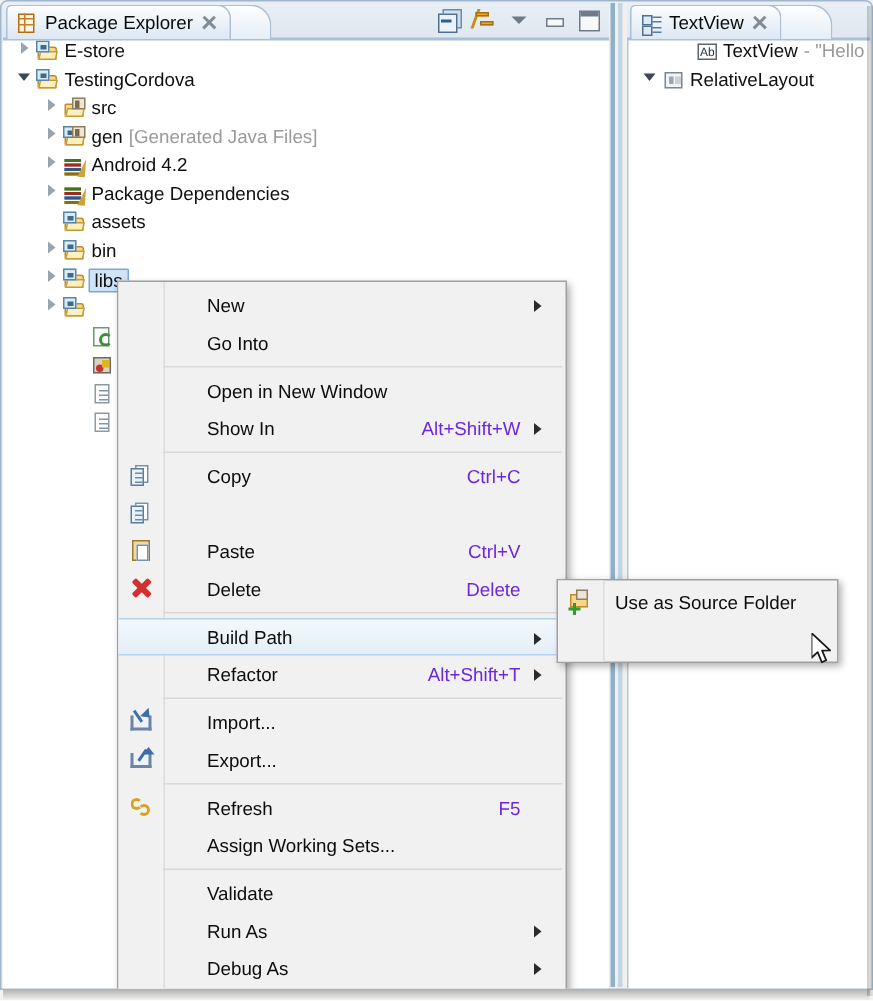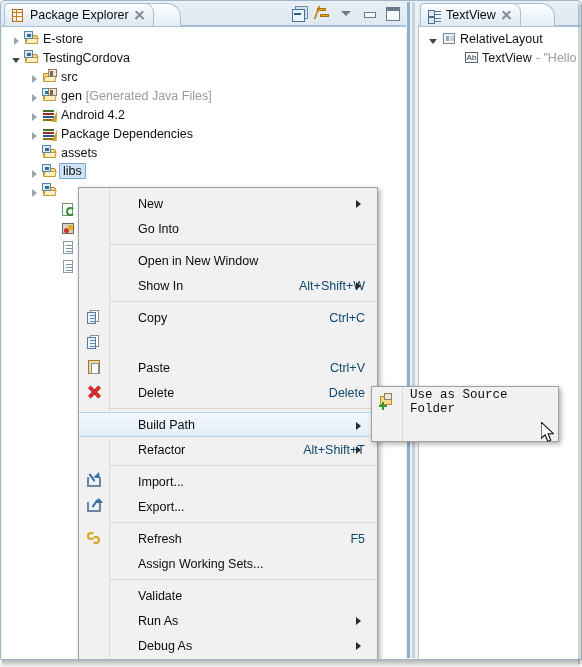--- a/index.html
+++ b/index.html
@@ -89,21 +89,21 @@
   .ic-max .o:before{content:"";position:absolute;left:0;top:0;right:0;height:3px;background:#6d7b89;}
 
   
   .treebody{
     position:absolute;left:0;right:0;top:25px;bottom:0;
     background:#ffffff;border-top:1px solid #a9c0d6;
     overflow:hidden;
   }
   .panel-right .treebody{border-left:1px solid #b4c7d8;}
   .row{
-    position:relative;height:19px;display:flex;align-items:flex-end;
+    position:relative;height:19px;display:flex;align-items:flex-start;
     white-space:nowrap;font-size:12.5px;color:#101010;
   }
   .arrow{
     width:10px;height:10px;position:relative;flex:none;margin-right:2px;
   }
   .arrow.collapsed:after{
     content:"";position:absolute;left:2px;top:1px;width:0;height:0;
     border-top:4.5px solid transparent;border-bottom:4.5px solid transparent;border-left:5px solid transparent;
     box-sizing:border-box;
   }
@@ -163,21 +163,21 @@
     position:absolute;left:0;top:0;bottom:0;width:30px;background:#f1f1f1;
     border-right:1px solid #dcdcdc;
   }
   .menu-inner{position:relative;}
   .mi{
     position:relative;height:25px;display:flex;align-items:center;
     font-size:12.5px;color:#0c0c0c;cursor:default;
   }
   .mi .mi-icon{position:absolute;left:7px;top:4px;width:17px;height:17px;}
   .mi .mi-label{margin-left:59px;}
-  .mi .mi-accel{position:absolute;right:12px;color:#0c4a6e;font-size:12.5px;}
+  .mi .mi-accel{position:absolute;right:30px;color:#6d28d9;font-size:12.5px;}
   .mi .mi-arrow{
     position:absolute;right:16px;top:9px;width:0;height:0;
     border-top:4px solid transparent;border-bottom:4px solid transparent;border-left:5px solid #2a2a2a;
   }
   .mi.hl{
     background:linear-gradient(to bottom,#f3f8fd,#e4eef8);
     border-top:1px solid #b6d3ee;border-bottom:1px solid #b6d3ee;
     height:25px;box-sizing:border-box;
   }
   .msep{height:1px;background:#d9d9d9;margin:3px 2px 3px 30px;}
@@ -209,21 +209,21 @@
   .mic-cbp .f2{position:absolute;left:1px;top:5px;width:10px;height:7px;background:#fbe9b8;border:1px solid #c89a33;box-sizing:border-box;}
   .mic-cbp .g{position:absolute;left:0px;top:9px;width:9px;height:8px;background:
      repeating-linear-gradient(0deg,#5c7a99 0 1px,#ffffff 1px 2px);border:1px solid #44617f;box-sizing:border-box;}
 
   
   .submenu{
     position:absolute;background:#f1f1f1;border:1px solid #a0a0a0;
     box-shadow:2px 2px 5px rgba(0,0,0,.32);box-sizing:border-box;
   }
   .submenu .menu-gutter{width:30px;}
-  .submenu .mi .mi-label{margin-left:38px;font-family:Liberation Mono, monospace;}
+  .submenu .mi .mi-label{margin-left:38px;}
   .submenu .mi.hl{border:1px solid #b6d3ee;background:linear-gradient(to bottom,#f5f9fd,#e6f0fa);}
 
   
   .cursor{position:absolute;width:17px;height:23px;pointer-events:none;}
   .cursor svg{display:block;}
 
   
   .sash{
     position:absolute;top:1px;bottom:1px;left:405px;width:12px;
     background:#f0f0ee;
@@ -360,20 +360,31 @@
             </div>
             <div class="row" style="padding-left: 28px;">
               <span class="arrow collapsed"></span>
               <span class="tic">
                 <span class="fold">
                   <span class="back"></span>
                   <span class="front"></span>
                 </span>
                 <span class="badge-g"></span>
               </span>
+              <span class="label">bin</span>
+            </div>
+            <div class="row" style="padding-left: 28px;">
+              <span class="arrow collapsed"></span>
+              <span class="tic">
+                <span class="fold">
+                  <span class="back"></span>
+                  <span class="front"></span>
+                </span>
+                <span class="badge-g"></span>
+              </span>
               <span class="label sel">libs</span>
             </div>
             <div class="row" style="padding-left: 28px;">
               <span class="arrow collapsed"></span>
               <span class="tic">
                 <span class="fold">
                   <span class="back"></span>
                   <span class="front"></span>
                 </span>
                 <span class="badge-g"></span>
@@ -421,34 +432,34 @@
             <span style="position:absolute;left:1px;top:2px;width:5px;height:5px;border:1px solid #4f708f;background:#dcebf8;"></span>
             <span style="position:absolute;left:1px;top:9px;width:5px;height:5px;border:1px solid #4f708f;background:#dcebf8;"></span>
             <span style="position:absolute;left:8px;top:3px;width:6px;height:1px;background:#5b7a98;box-shadow:0 3px 0 #5b7a98,0 7px 0 #5b7a98,0 10px 0 #5b7a98;"></span>
           </span>
           <span class="tab-title">TextView</span>
           <span class="tab-close"></span>
         </div>
       </div>
       <div class="treebody">
         <div id="right-tree">
+            <div class="row" style="padding-left: 32px;">
+              <span class="arrow "></span>
+              <span class="tic">
+                <span class="abic">Ab</span>
+              </span>
+              <span class="label">TextView</span>
+              <span class="label-dim">- "Hello</span>
+            </div>
             <div class="row" style="padding-left: 10px;">
               <span class="arrow expanded"></span>
               <span class="tic">
                 <span class="relic"></span>
               </span>
               <span class="label">RelativeLayout</span>
-            </div>
-            <div class="row" style="padding-left: 32px;">
-              <span class="arrow "></span>
-              <span class="tic">
-                <span class="abic">Ab</span>
-              </span>
-              <span class="label">TextView</span>
-              <span class="label-dim">- "Hello</span>
             </div>
           </div>
       </div>
     </div>
 
     <div class="menu" id="ctxmenu" style="left:77px;top:186px;width:300px;height:474px;">
       <div class="menu-gutter"></div>
       <div class="menu-inner" id="ctxmenu-items" style="padding-top:3px;">
           <div class="mi">
             <span class="mi-label">New</span>

